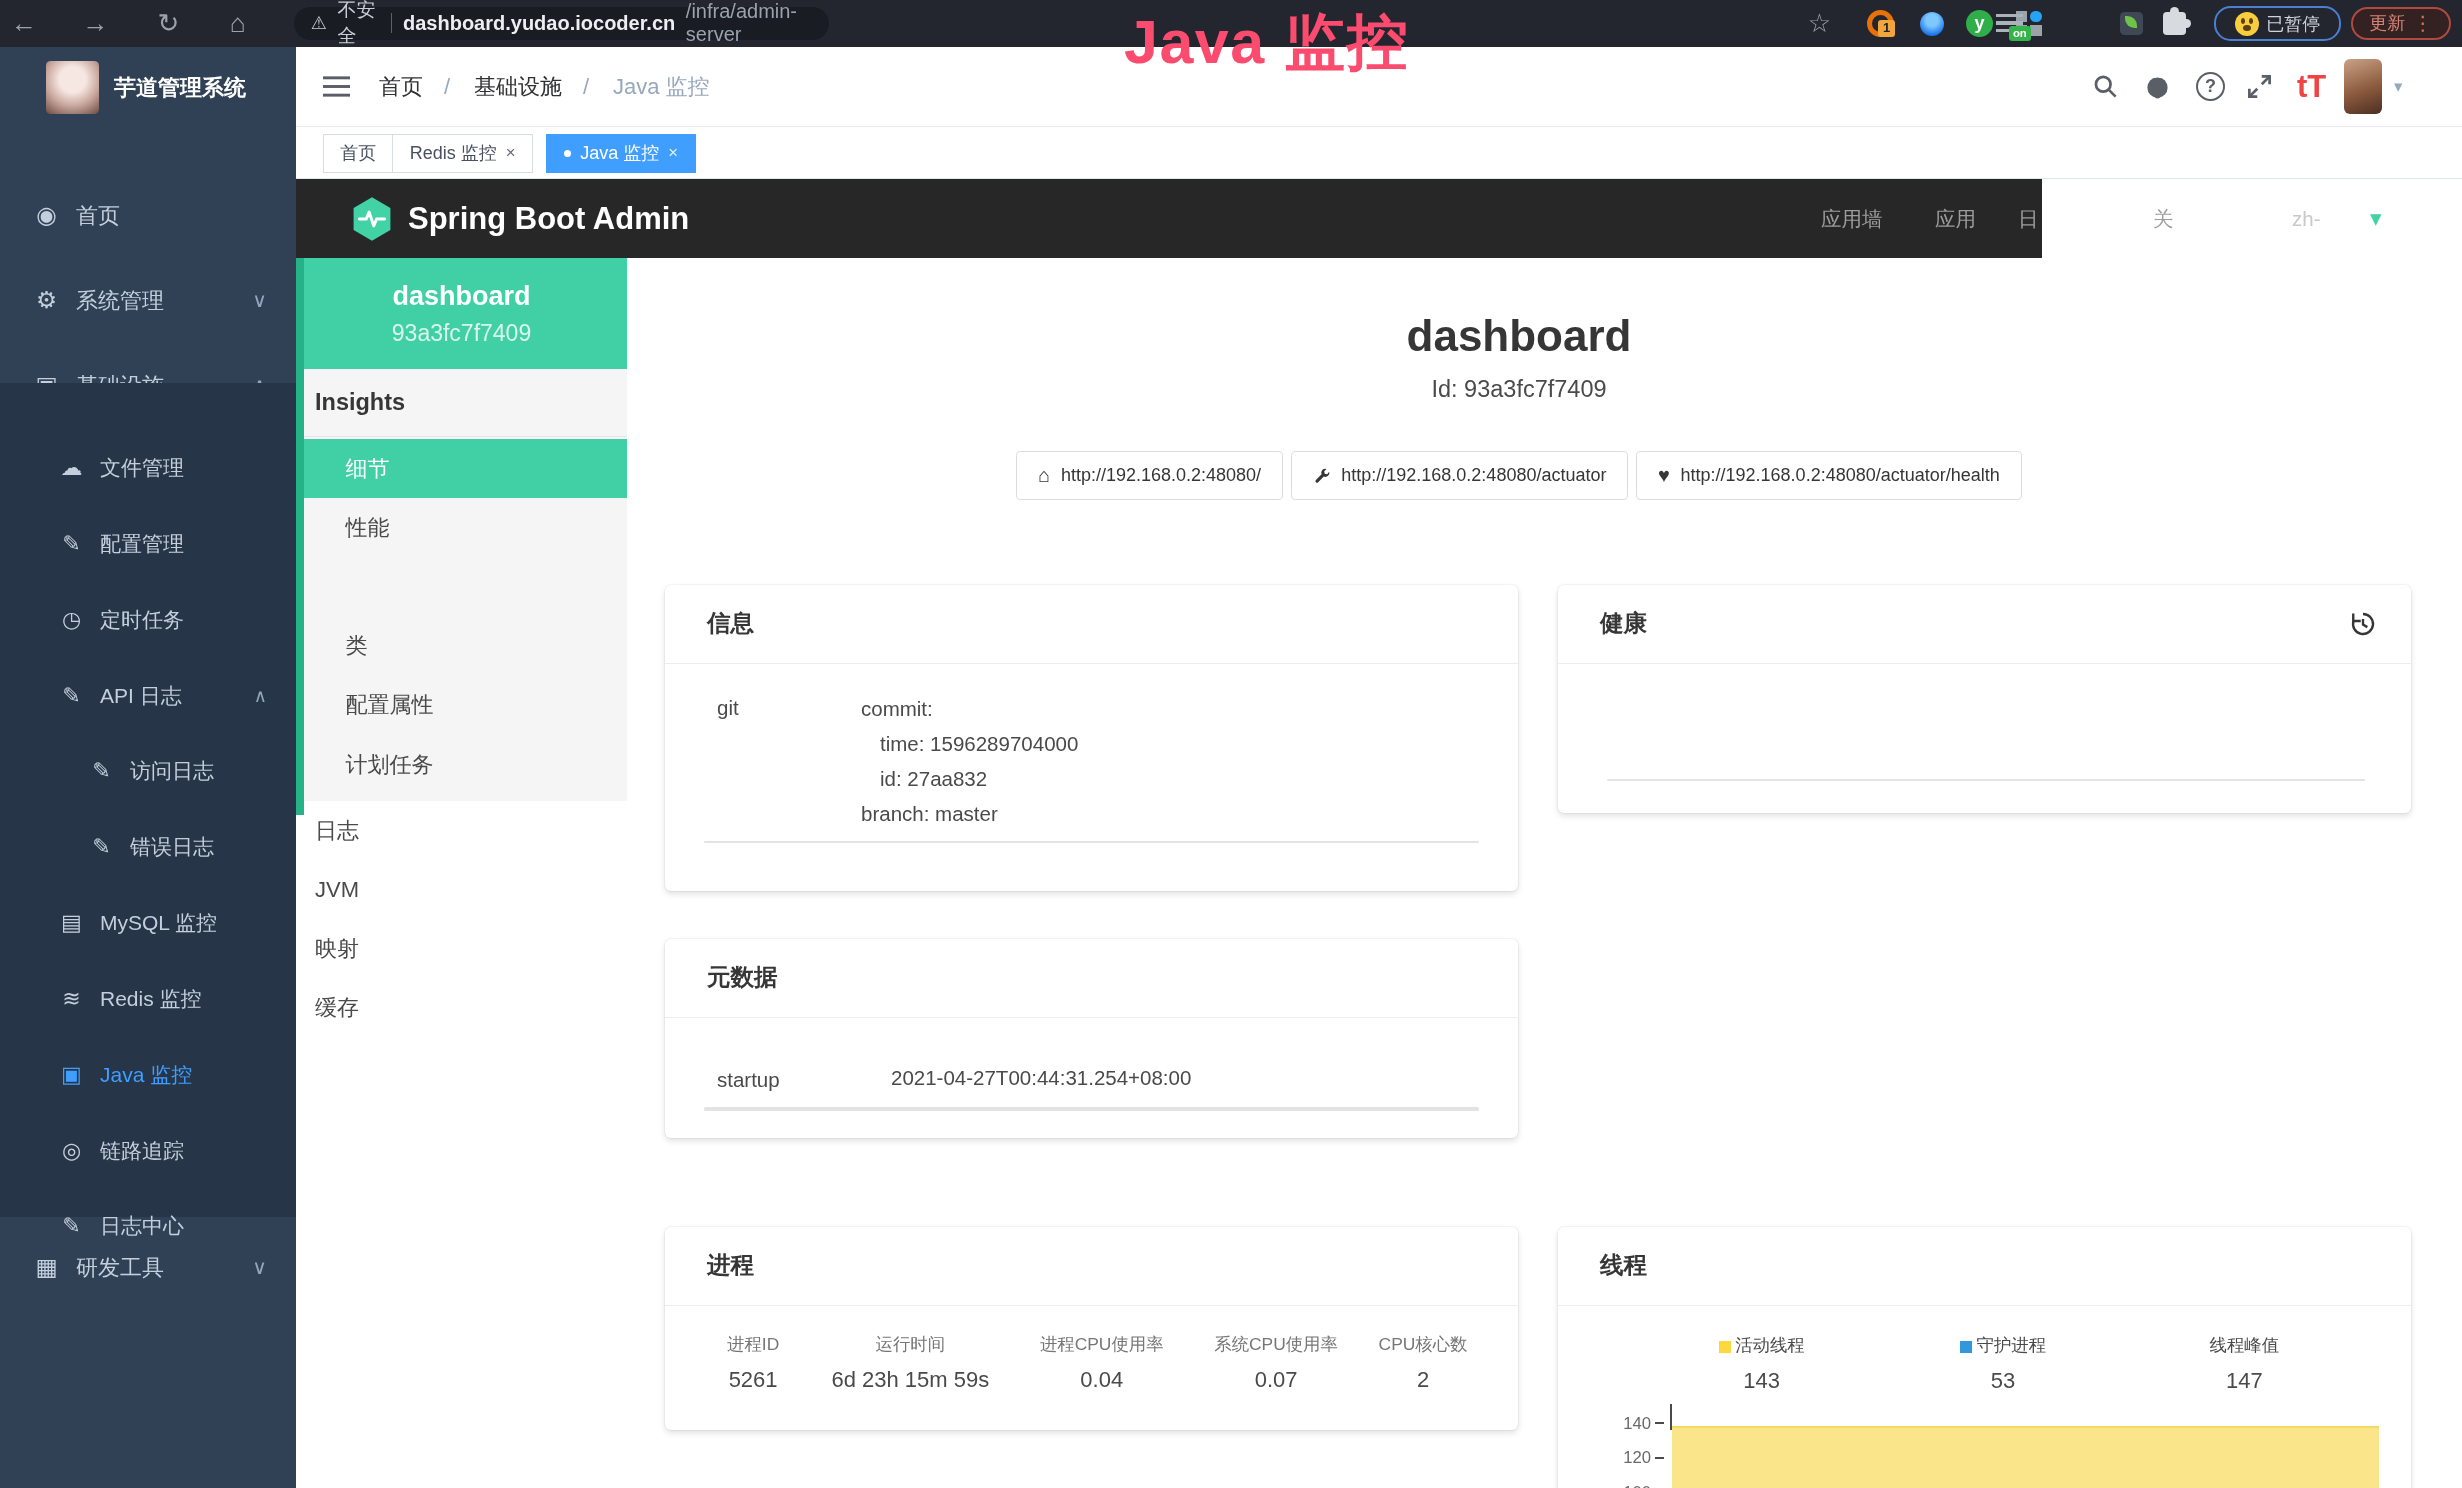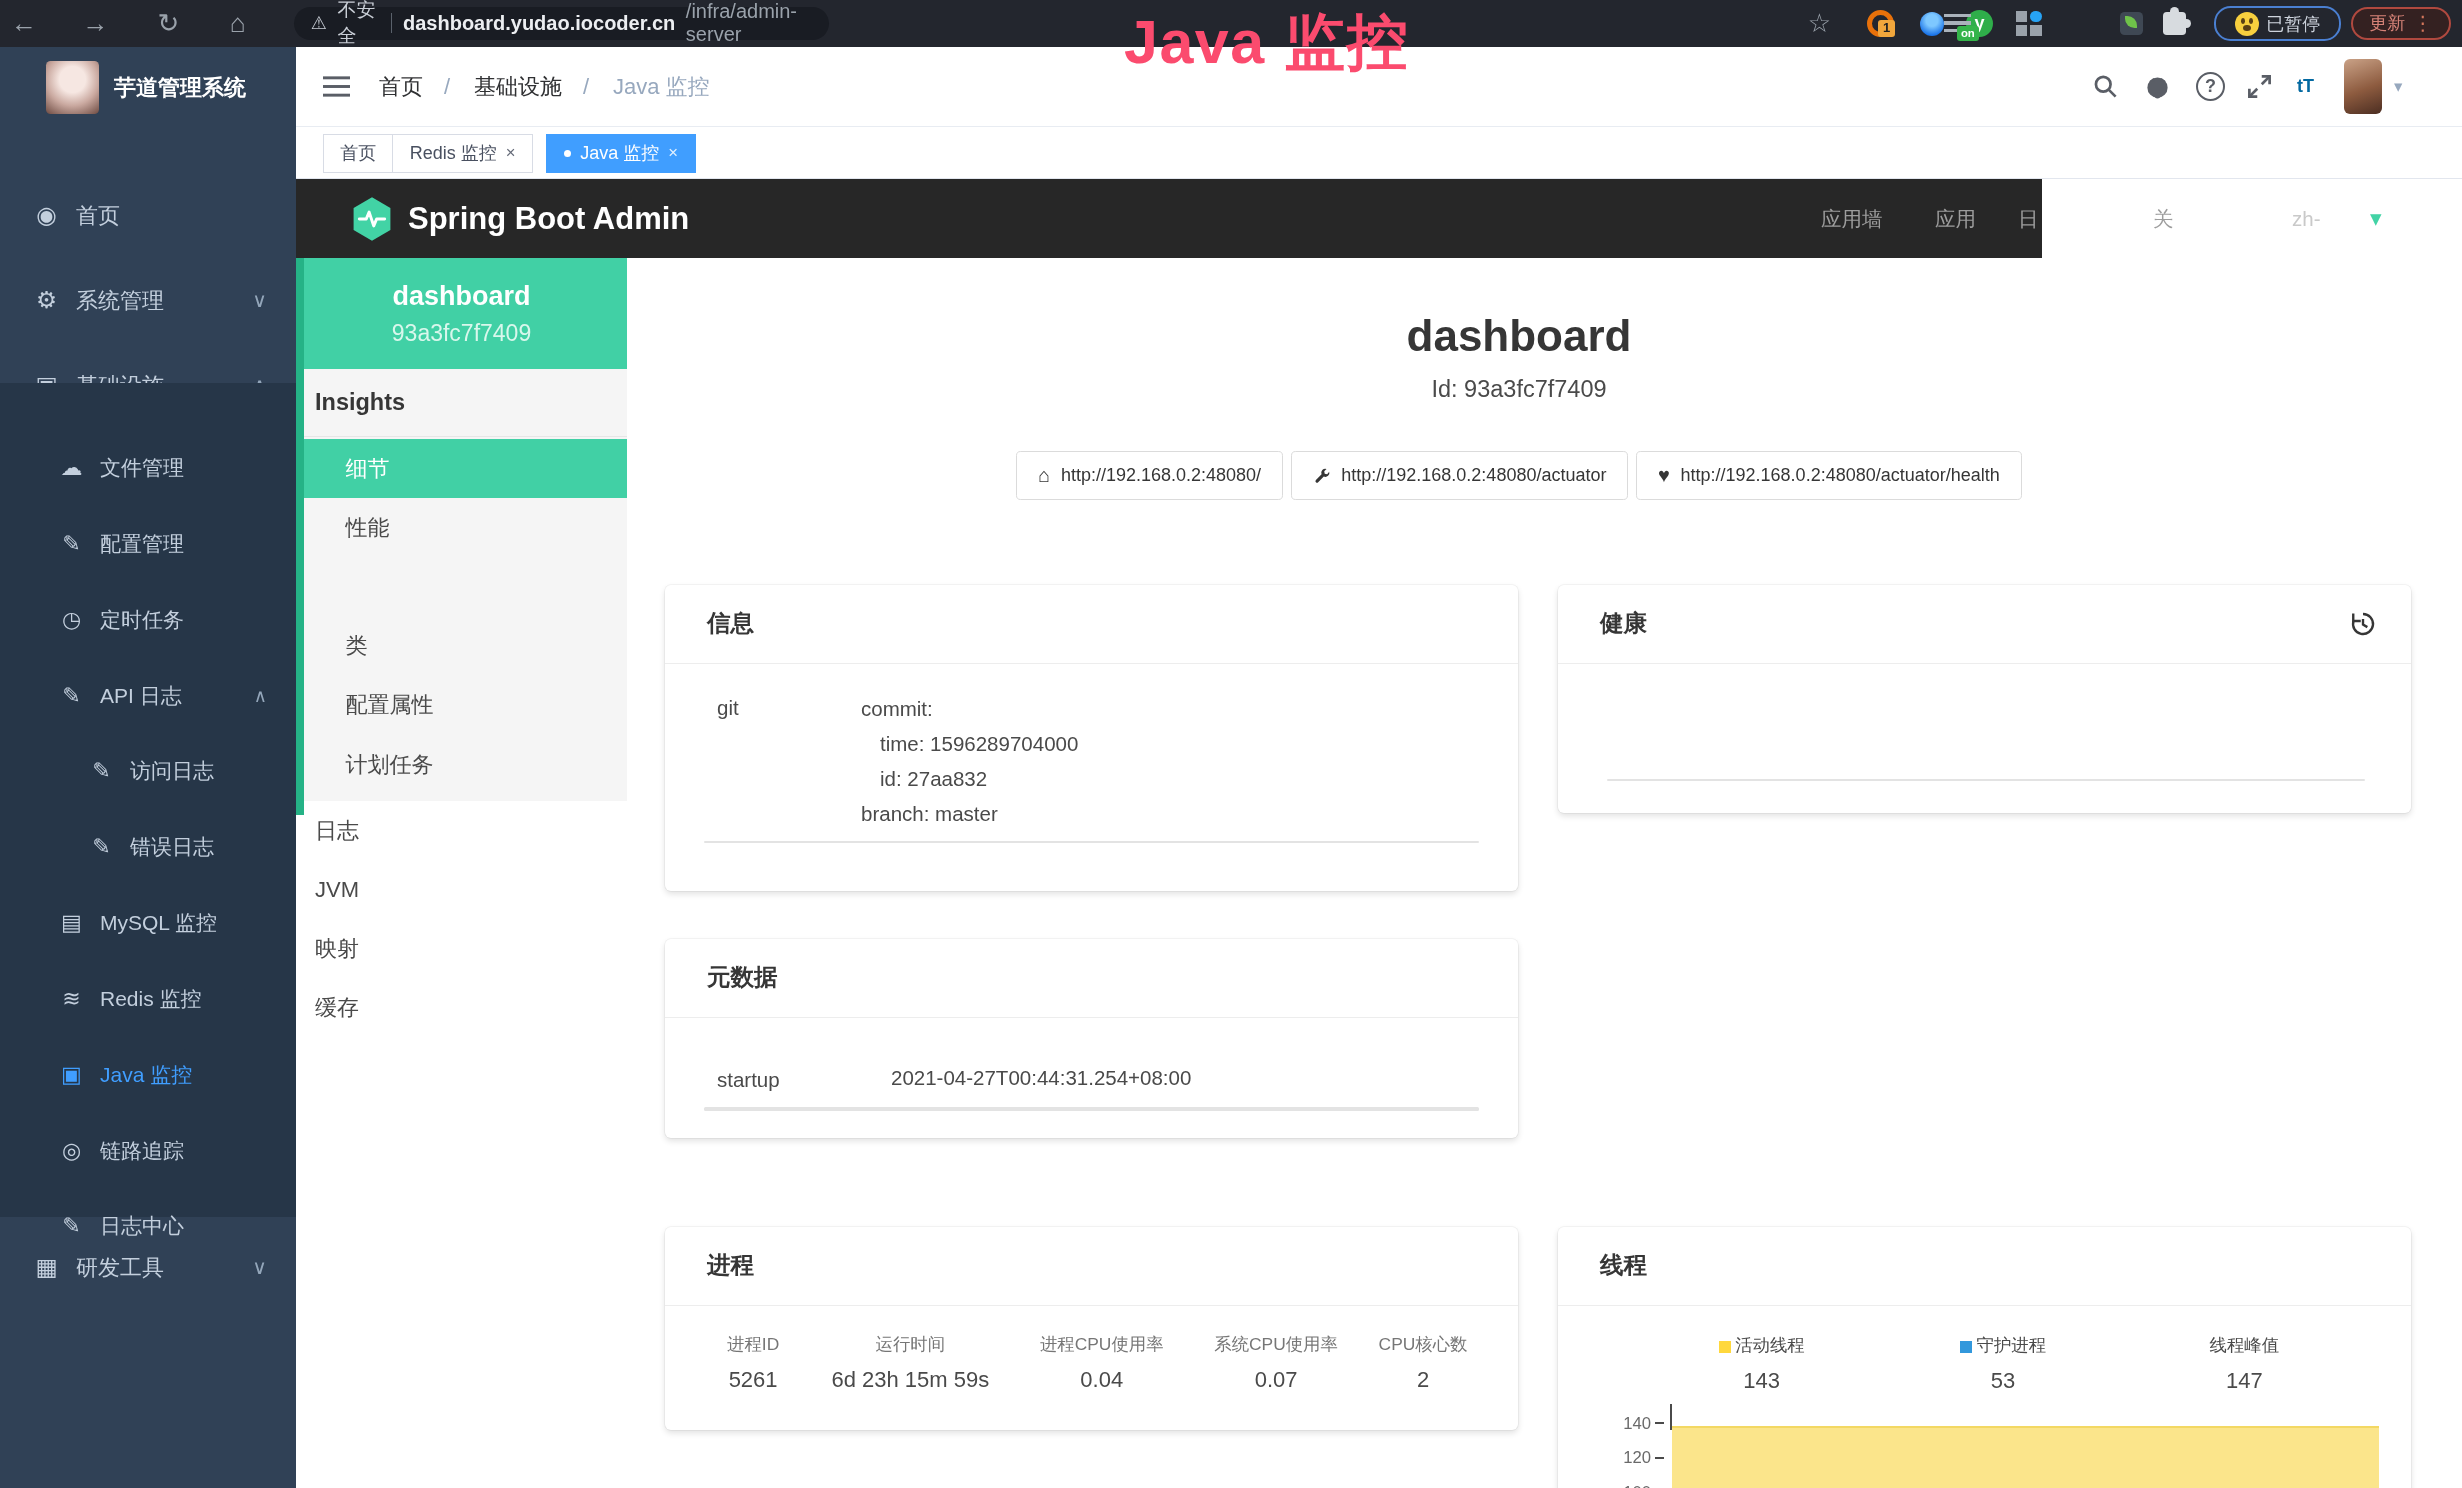--- a/index.html
+++ b/index.html
@@ -150,21 +150,21 @@
       <div class="extdot" style="background:#2fae4a; width:27px; height:27px; color:#fff; font-size:18px; font-weight:bold; text-align:center; line-height:27px;">y</div>
     </div>
     <div class="extwrap" style="left:2016px;">
       <div style="width:26px; height:26px; position:relative;">
         <span style="position:absolute;left:0;top:0;width:11.4px;height:11.4px;background:#9aa2ab;"></span>
         <span style="position:absolute;left:14.4px;top:0;width:11.4px;height:11.4px;background:#27a3f5;border-radius:50%;"></span>
         <span style="position:absolute;left:0;top:14.4px;width:11.4px;height:11.4px;background:#9aa2ab;"></span>
         <span style="position:absolute;left:14.4px;top:14.4px;width:11.4px;height:11.4px;background:#9aa2ab;"></span>
       </div>
     </div>
-    <div class="extwrap" style="left:1944px;">
+    <div class="extwrap" style="left:1996px;">
       <div style="width:27px; height:23px; position:relative;">
         <span style="position:absolute;left:0;top:1.5px;width:27px;height:3.8px;background:#aab2bb;"></span>
         <span style="position:absolute;left:0;top:9px;width:27px;height:3.8px;background:#aab2bb;"></span>
         <span style="position:absolute;left:0;top:16.7px;width:27px;height:3.8px;background:#aab2bb;"></span>
         <span class="badgeon">on</span>
       </div>
     </div>
     <div class="extwrap" style="left:2120px;">
       <div style="width:23px;height:23px;background:#3f4854;border-radius:4.6px;position:relative;">
         <span style="position:absolute;left:5.3px;top:3.8px;width:12px;height:12px;background:#6fc24a;border-radius:0 80% 0 80%;"></span>
@@ -304,21 +304,21 @@
       <span style="width:29px;height:29px;border:2px solid #5a5e66;border-radius:50%;display:flex;align-items:center;justify-content:center;font-size:18px;color:#5a5e66;font-weight:bold;">?</span>
     </div>
     <div class="hicon" style="left:1950px;">
       <svg width="27" height="27" viewBox="0 0 24 24" fill="none" stroke="#5a5e66" stroke-width="2.4">
           <polyline points="14,3 21,3 21,10"></polyline>
           <line x1="21" y1="3" x2="14" y2="10"></line>
           <polyline points="10,21 3,21 3,14"></polyline>
           <line x1="3" y1="21" x2="10" y2="14"></line>
         </svg>
     </div>
-    <div class="hicon" style="left:2001px; font-size:18px; font-weight:bold; color:#0369a1;">
+    <div class="hicon" style="left:2001px; font-size:31px; font-weight:bold; color:#ef4444;">
       <span>tT</span>
     </div>
     <div style="position:absolute; left:2048px; top:12px; width:38px; height:55px; border-radius:6px; background:linear-gradient(160deg,#caa287 0%,#8d5b3f 55%,#4c2e22 100%);"></div>
     <div class="crumb dim" style="left:2098px; font-size:16.7px;">▾</div>
   </div>
 
   <div class="abs" id="tabbar">
     <div class="tag" style="left:26.5px;">
       <span>首页</span>
     </div>

